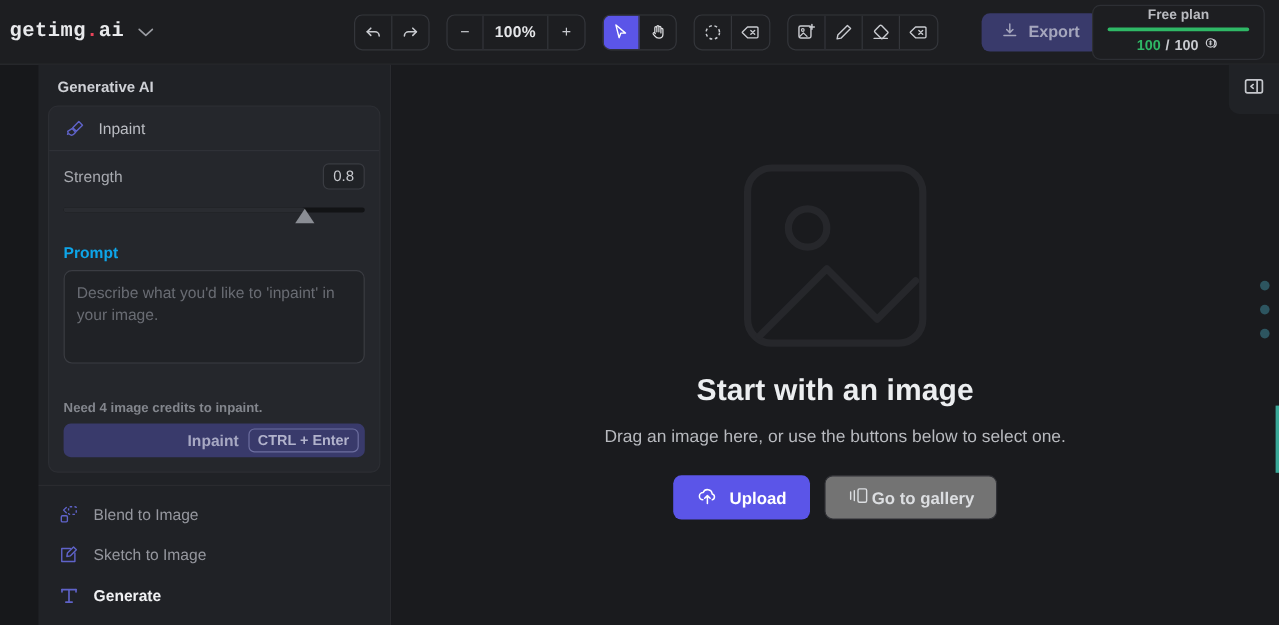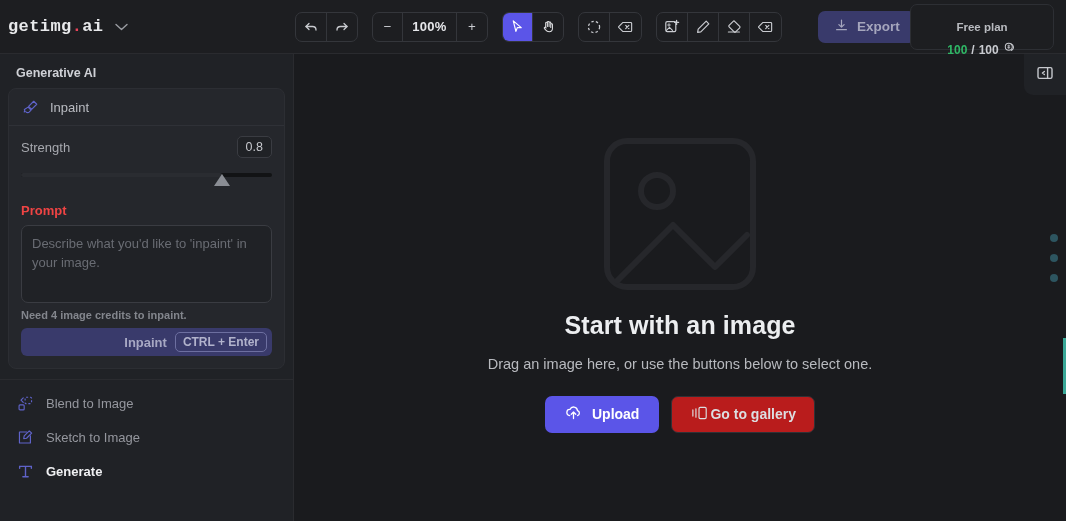--- a/index.html
+++ b/index.html
@@ -59,32 +59,32 @@
     display: flex; align-items: center; gap: 8px;
     font-size: 13.5px; font-weight: bold; cursor: pointer;
   }
 
   .plan {
     position: absolute; right: 12px; top: 4px;
     width: 144px; height: 46px;
     border: 1px solid #2d2f34; border-radius: 7px;
     background: #1d1e21;
     display: flex; flex-direction: column; align-items: center;
-    padding-top: 16px;
+    padding-top: 2px;
   }
   .plan-title { font-size: 11.5px; color: #b9bbc0; font-weight: bold; }
   .plan-bar { width: 118px; height: 2.5px; background: #2fb866; border-radius: 2px; margin-top: 4px; }
   .plan-credits {
     display: flex; align-items: center; gap: 4px;
     margin-top: 4px; font-size: 12px; font-weight: bold; color: #c9cbd0;
   }
   .plan-credits .used { color: #2fb866; }
 
   
-  .body { flex: 1; display: flex; position: relative; min-height: 0; }
+  .body { flex: 1; display: flex; position: relative; min-height: 0; padding-left: 32px; }
 
   
   .sidebar {
     width: 294px; min-width: 294px;
     background: #202226;
     border-right: 1px solid #2a2b2f;
     display: flex; flex-direction: column;
     overflow: hidden;
   }
   .sb-head {
@@ -121,29 +121,29 @@
   }
   .slider-thumb {
     position: absolute; top: 3px;
     width: 0; height: 0;
     border-left: 8px solid transparent;
     border-right: 8px solid transparent;
     border-bottom: 12px solid #8a8d94;
     transform: translateX(-8px);
   }
 
-  .prompt-label { font-size: 13px; color: #ef4444; font-weight: bold; margin-top: 16px; }
+  .prompt-label { font-size: 13px; color: #0ea5e9; font-weight: bold; margin-top: 16px; }
   .prompt-box {
     margin-top: 7px; width: 100%; height: 78px;
     background: #202226; border: 1px solid #3a3c42; border-radius: 7px;
     color: #c6c8cd; font-size: 13px; font-family: "Liberation Sans", sans-serif;
     padding: 9px 10px; resize: none; line-height: 1.45;
   }
   .prompt-box::placeholder { color: #696c73; }
-  .credit-note { font-size: 11px; color: #83868d; font-weight: bold; margin-top: 2px; }
+  .credit-note { font-size: 11px; color: #83868d; font-weight: bold; margin-top: 26px; }
   .inpaint-btn {
     margin-top: 7px; width: 100%; height: 28px;
     background: #393a6b; border: none; border-radius: 6px;
     display: flex; align-items: center; justify-content: flex-end; gap: 8px;
     padding-right: 5px; cursor: pointer;
   }
   .inpaint-btn .t { font-size: 13px; font-weight: bold; color: #a7a8c3; }
   .kbd {
     border: 1px solid #6d6fa0; border-radius: 5px;
     padding: 2px 7px; font-size: 12px; color: #b2b3cc; font-weight: bold;
@@ -169,21 +169,21 @@
   .canvas-sub { font-size: 14.5px; color: #b8babf; margin-top: 16px; }
   .canvas-actions { display: flex; gap: 12px; margin-top: 24px; }
   .btn-upload {
     height: 37px; padding: 0 20px; border: none; border-radius: 7px;
     background: #5b55e8; color: #fff;
     display: flex; align-items: center; gap: 10px;
     font-size: 14px; font-weight: bold; cursor: pointer;
   }
   .btn-gallery {
     height: 37px; padding: 0 18px;
-    background: #b91c1c; border: 1px solid #303136; border-radius: 7px;
+    background: #737373; border: 1px solid #303136; border-radius: 7px;
     color: #dcdee1; display: flex; align-items: center; gap: 2px;
     font-size: 14px; font-weight: bold; cursor: pointer;
   }
 
   
   .panel-toggle {
     position: absolute; top: 0; right: 0;
     width: 42px; height: 41px;
     background: #202226;
     border-bottom-left-radius: 9px;

